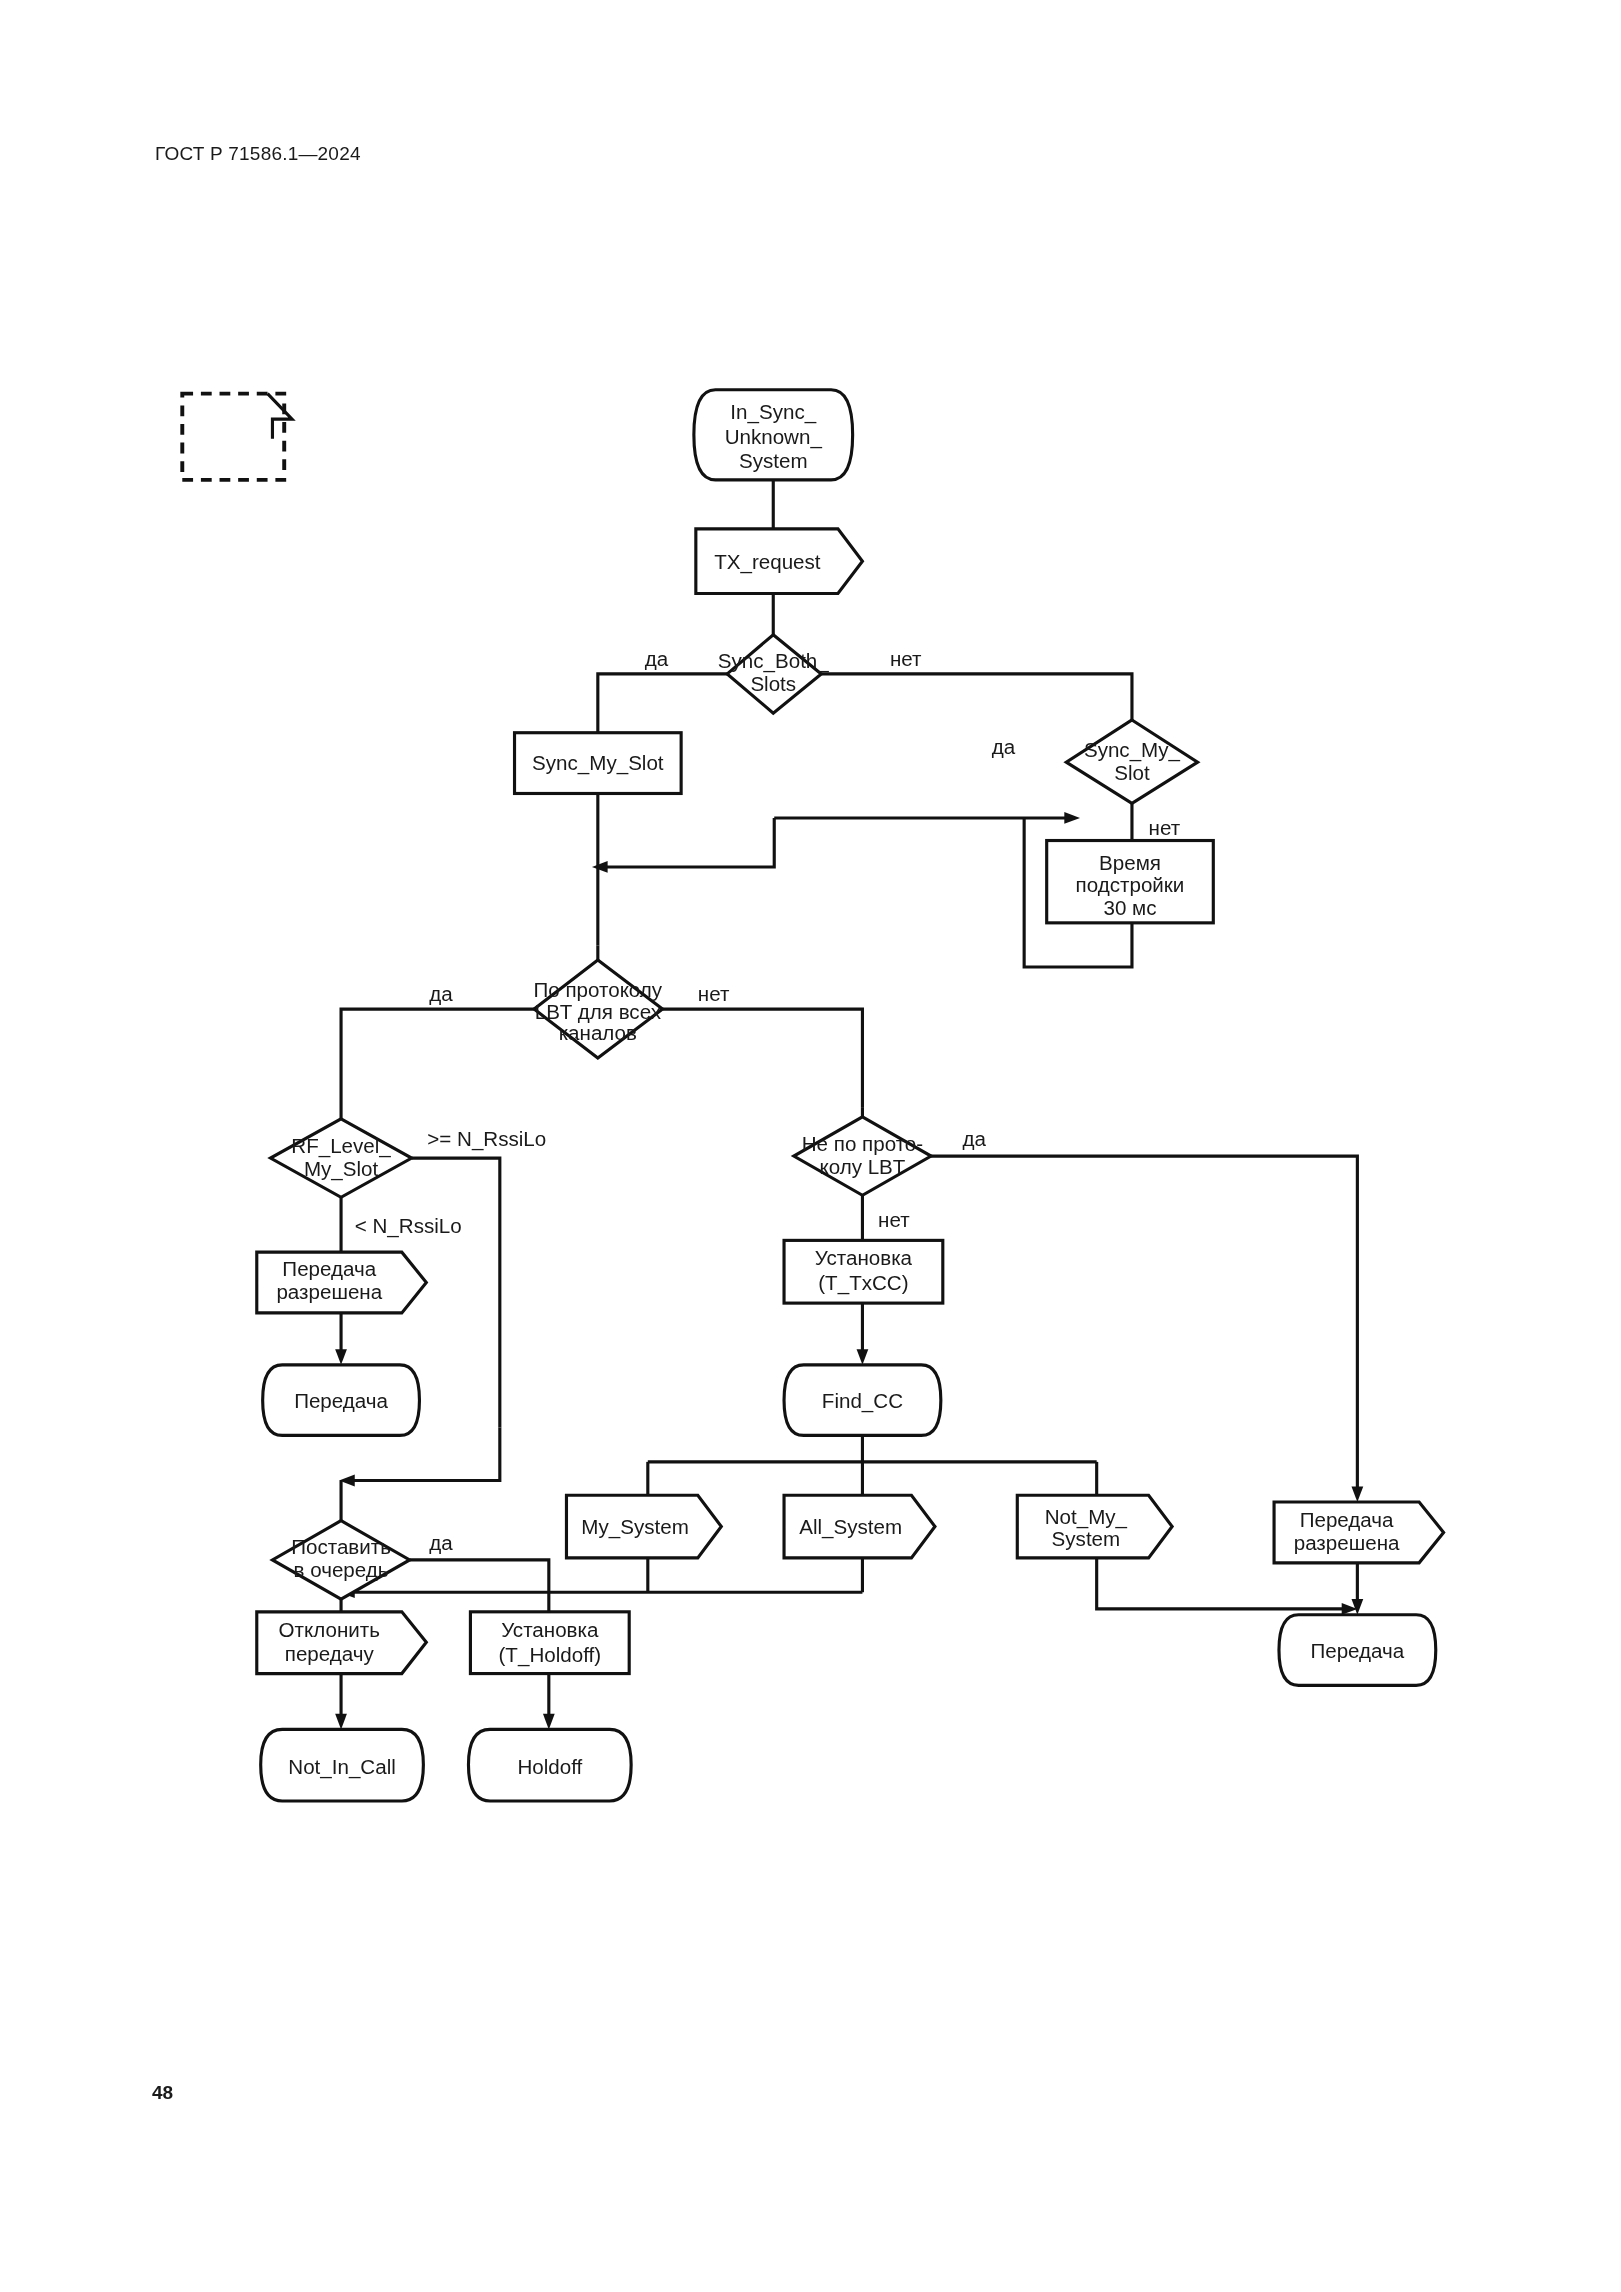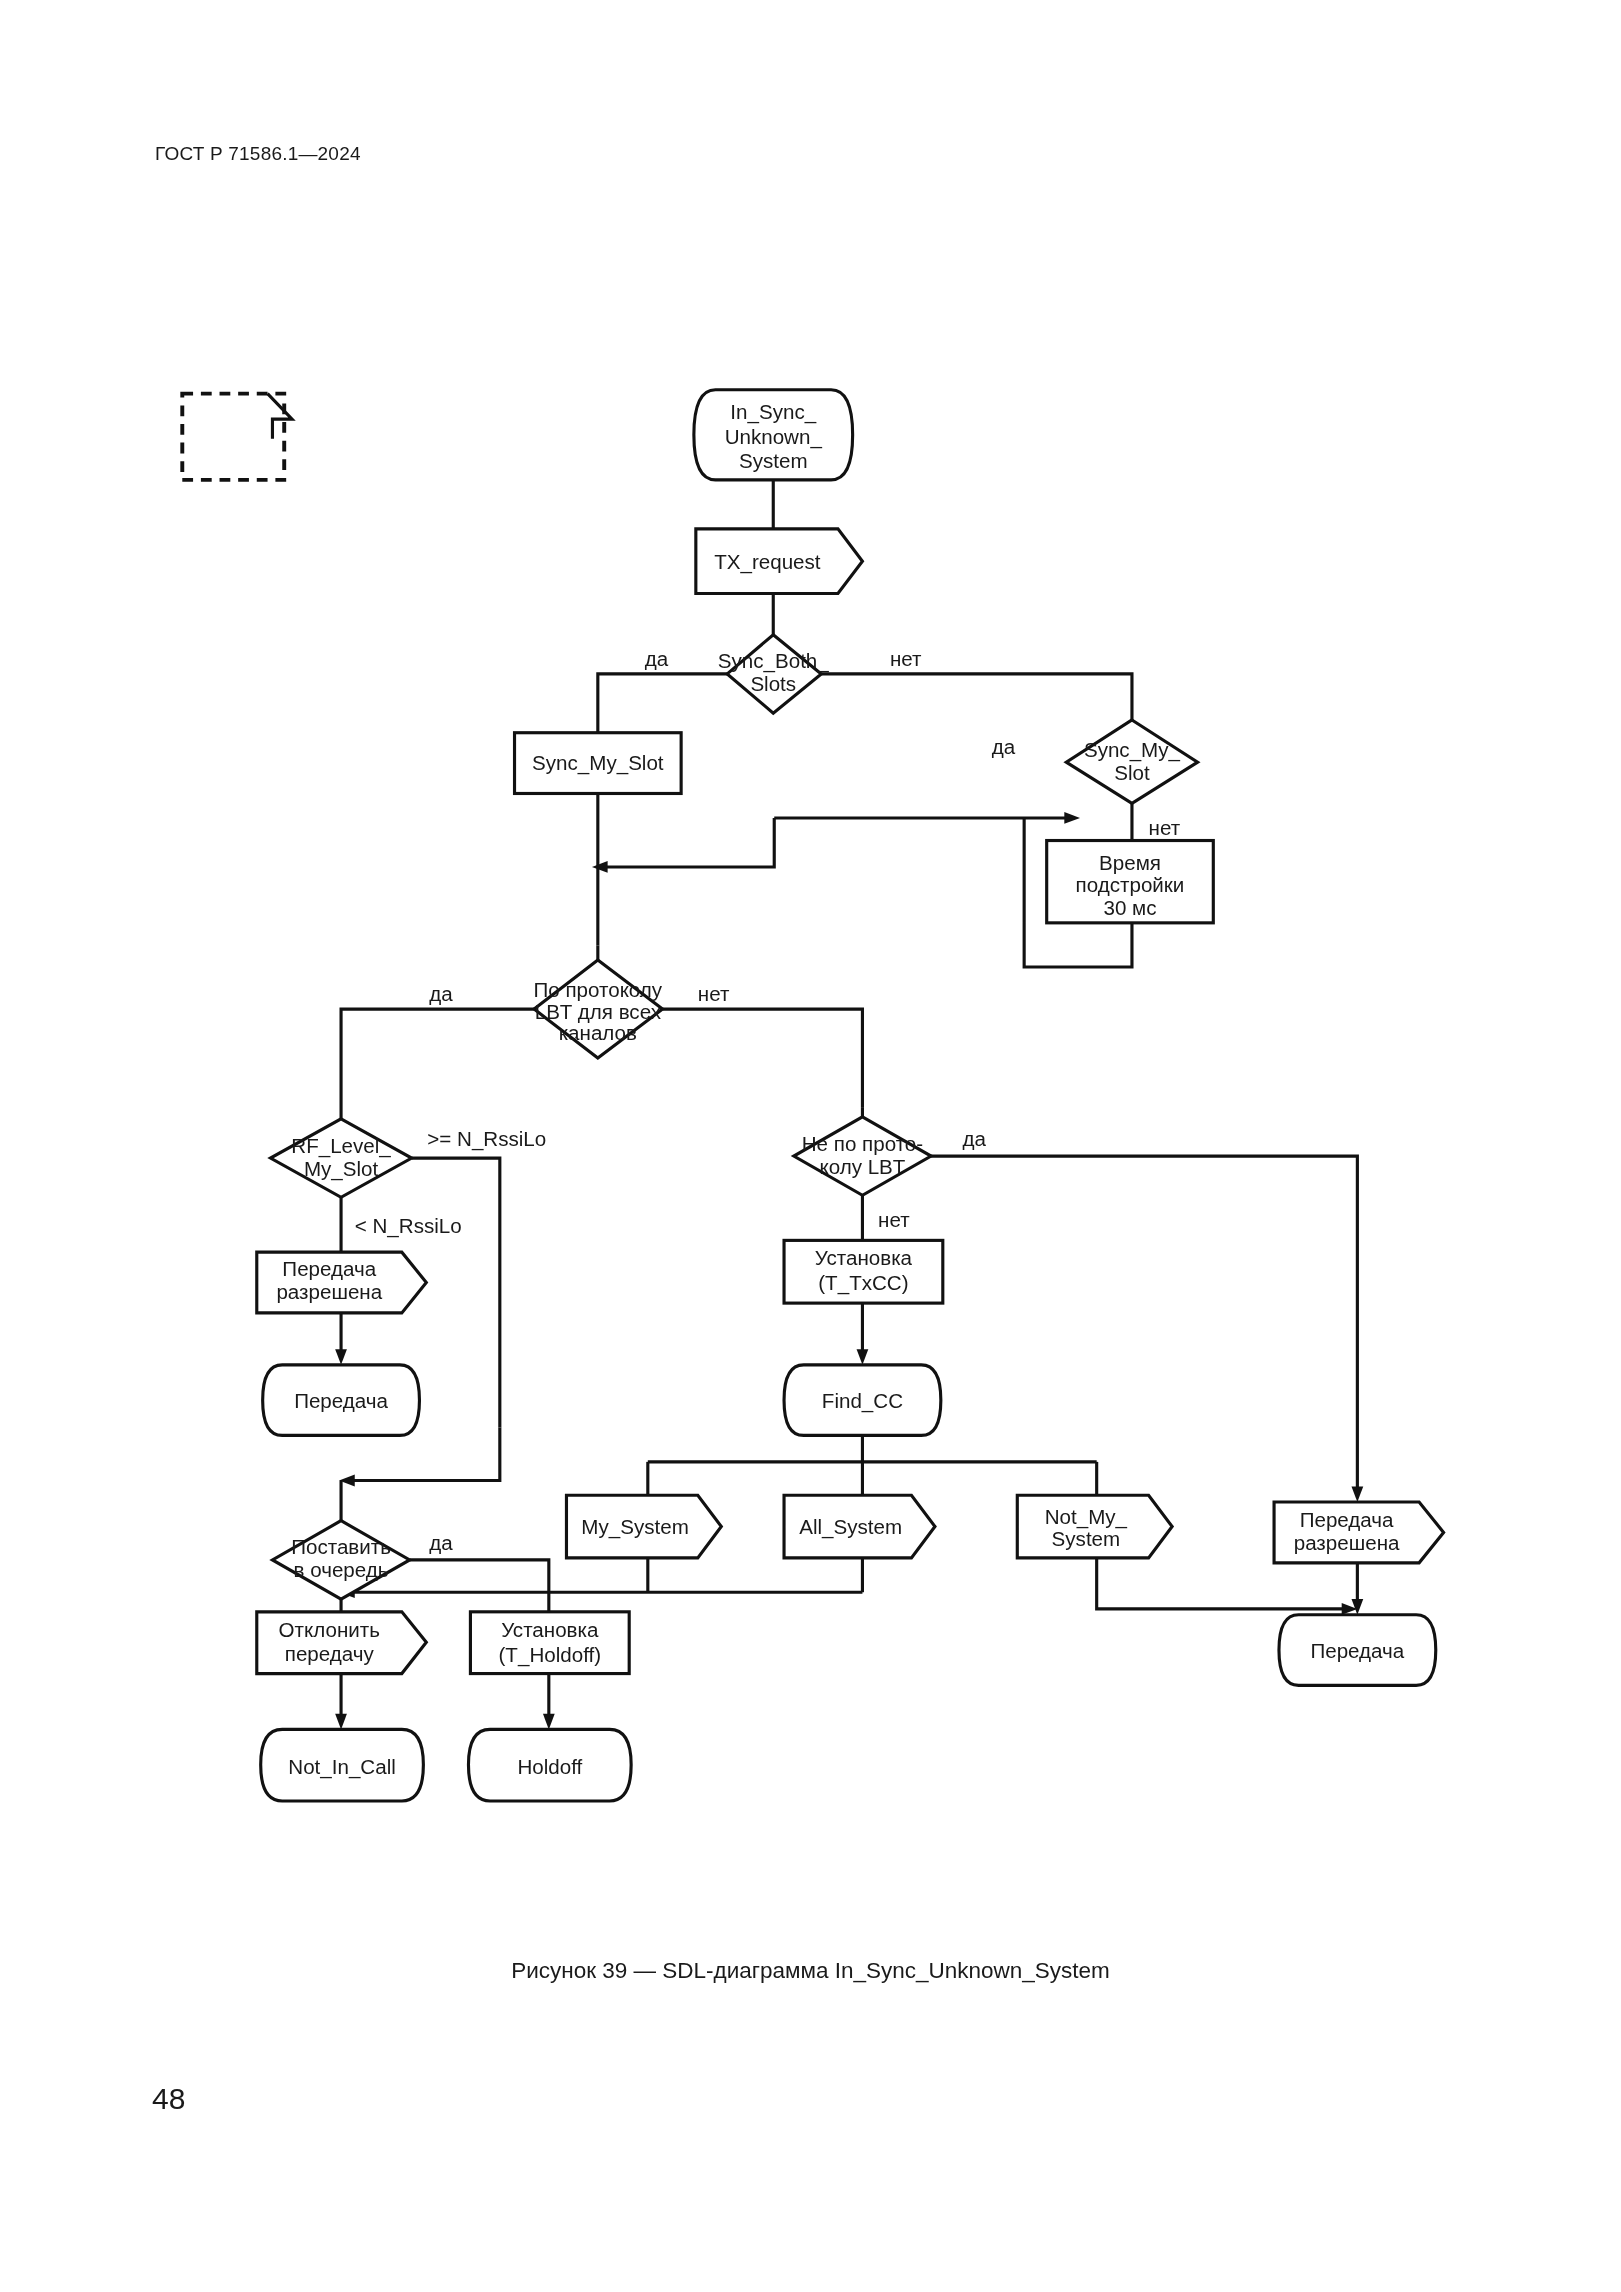--- a/index.html
+++ b/index.html
@@ -33,21 +33,22 @@
     font-size:21.6px;white-space:nowrap;
   }
 
   .figure-caption{
     position:absolute;left:0;top:1958px;width:1621px;
     text-align:center;font-size:22.5px;
   }
 
   .page-number{
     position:absolute;left:152px;top:2082px;
-    font-size:30px;
+    font-size:19px;
+    font-weight:bold;
   }
 
   svg.sdl{position:absolute;left:0;top:372px;width:1621px;height:1578px;display:block;}
   svg.sdl text{font-family:"Liberation Sans","DejaVu Sans",sans-serif;font-size:21px;fill:#1a1a1a;}
   svg.sdl .shape{fill:#ffffff;stroke:#111111;stroke-width:3.2;stroke-linejoin:miter;}
   svg.sdl .dashbox{fill:none;stroke:#111111;stroke-width:4;stroke-dasharray:11 8;}
   svg.sdl .ln{stroke:#111111;stroke-width:3.2;fill:none;stroke-linecap:butt;}
   svg.sdl .lbl{font-size:21px;}
   svg.sdl .ctr{text-anchor:middle;}
 </style>
@@ -286,18 +287,17 @@
       <text class="ctr" x="1374" y="1202">разрешена</text>
     </g>
 
     <g>
       <path class="shape" d="M 1325 1268 Q 1305 1268 1305 1304 Q 1305 1340 1325 1340 L 1445 1340 Q 1465 1340 1465 1304 Q 1465 1268 1445 1268 Z"></path>
       <text class="ctr" x="1385" y="1312">Передача</text>
     </g>
 
   </svg>
 
-  <div class="figure-caption">Рисунок 39 — SDL-диаграмма In_Sync_Unknown_System</div>
 
   <div class="page-number">48</div>
 
 </div>
 
 
 </body></html>

